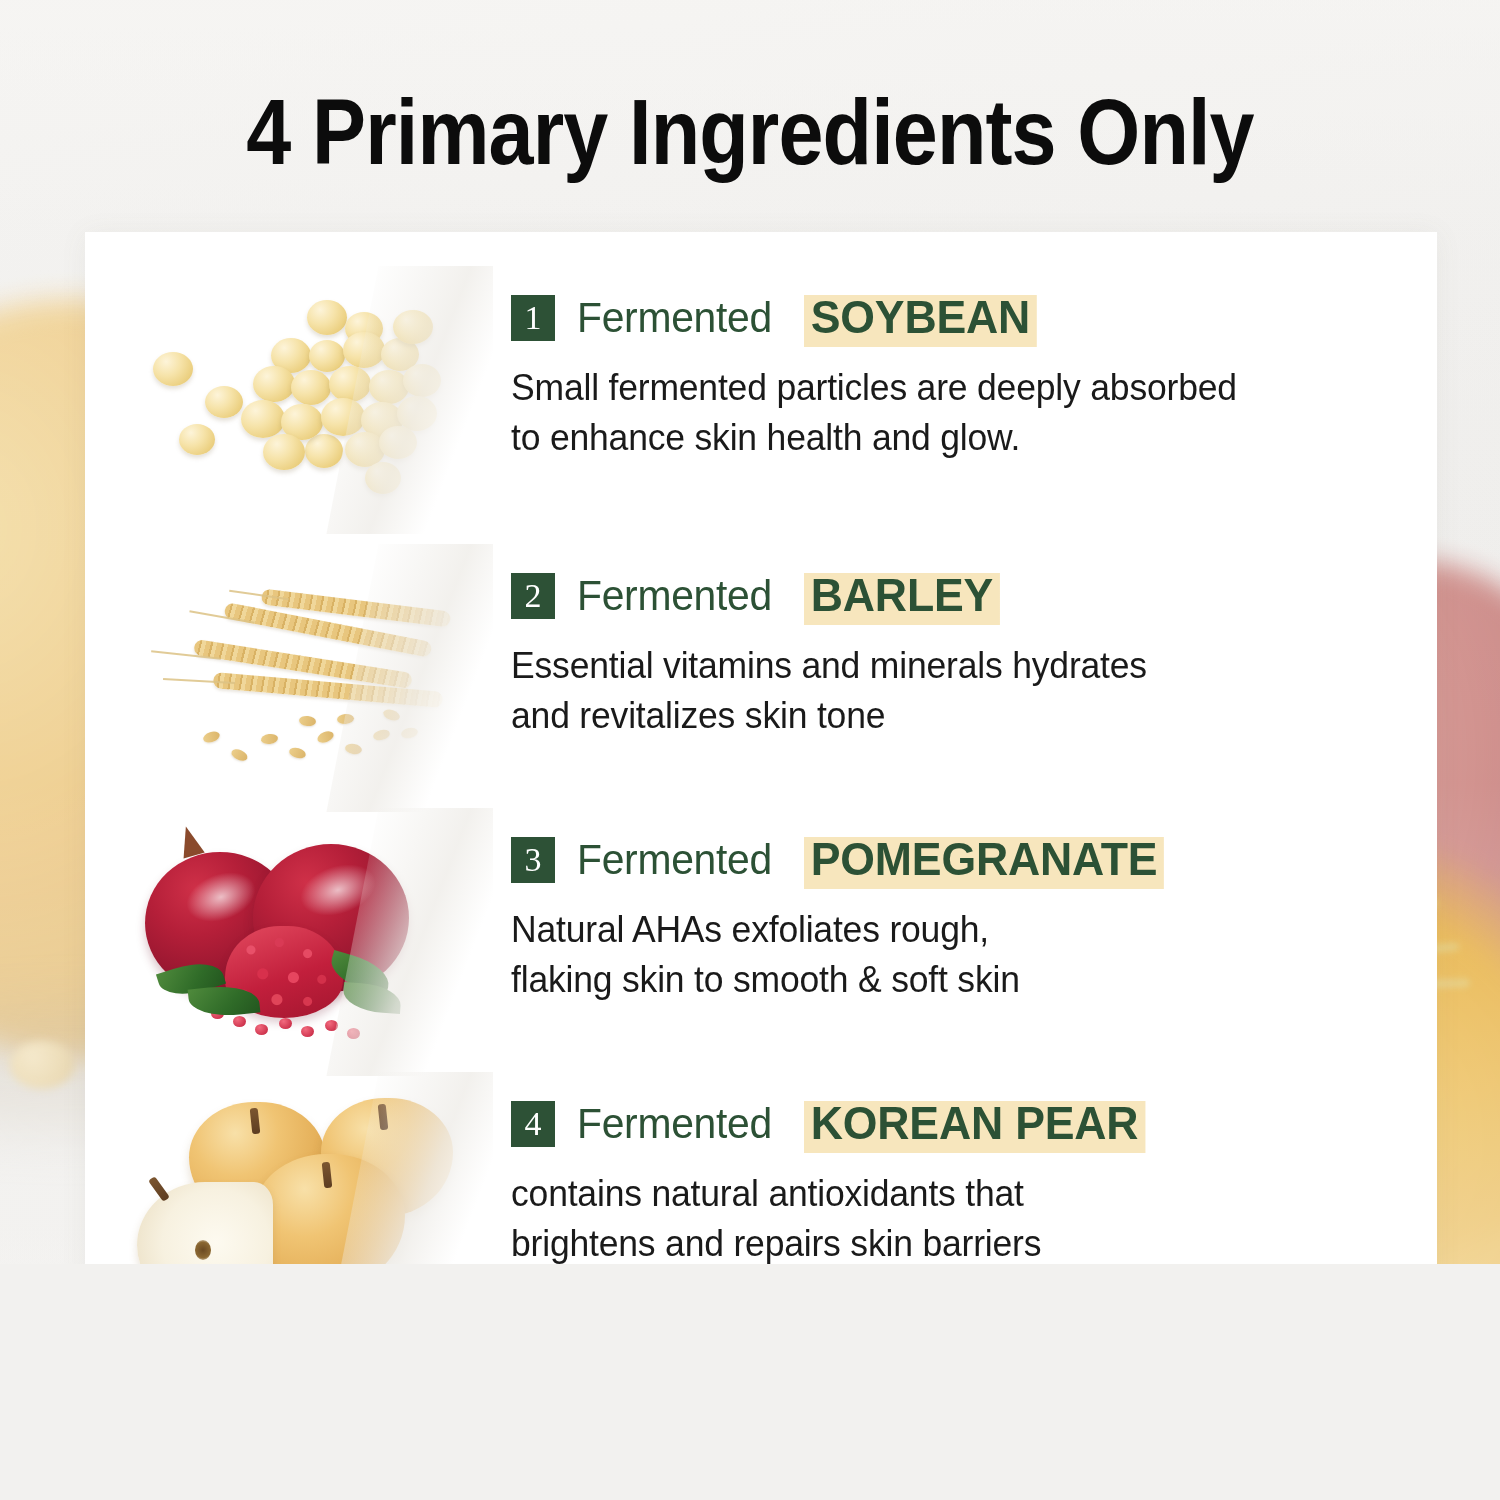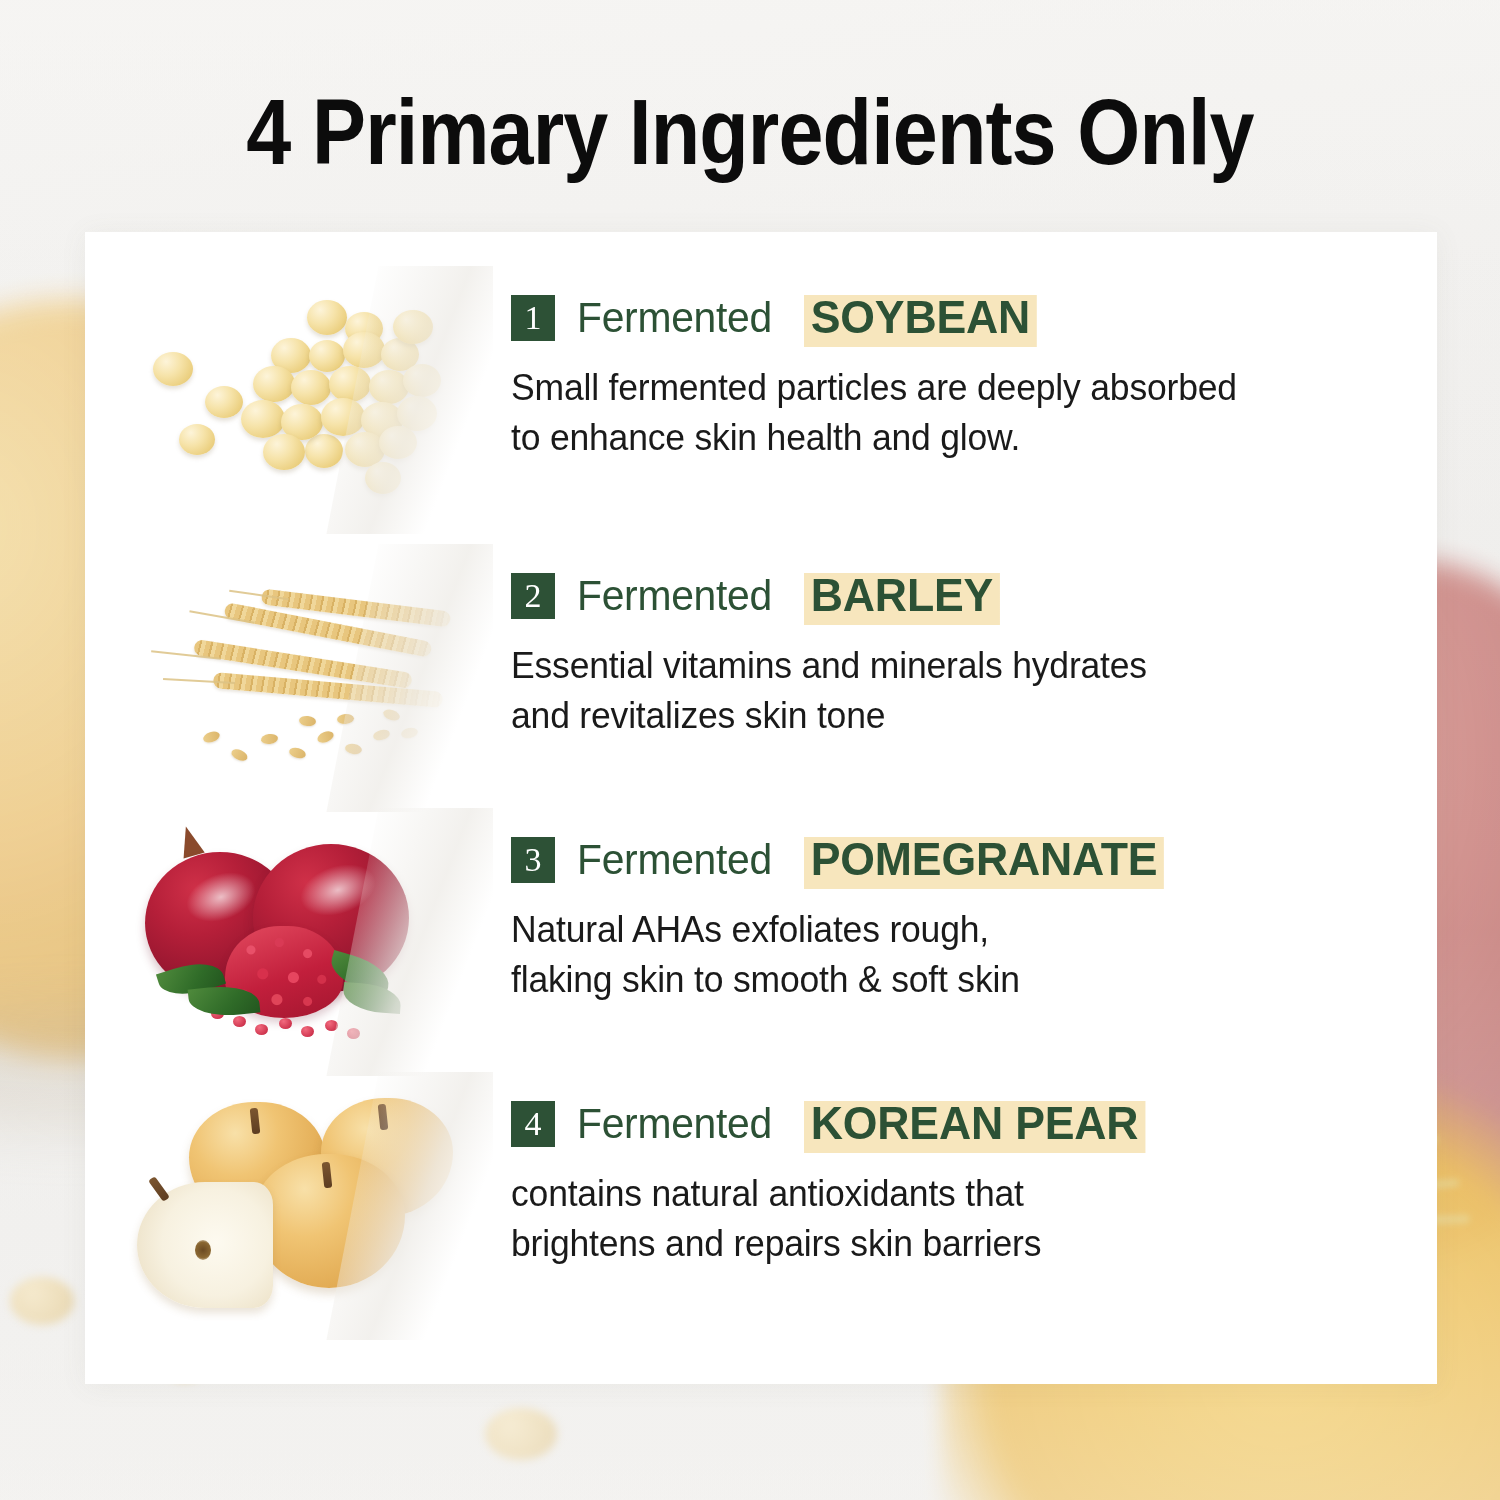--- a/index.html
+++ b/index.html
@@ -11,21 +11,21 @@
     height: 1500px;
     overflow: hidden;
     font-family: "Liberation Sans", sans-serif;
     background: #f2f1ef;
   }
 
   
   .page {
     position: relative;
     width: 1500px;
-    height: 1500px;
+    height: 1264px;
     overflow: hidden;
     background: linear-gradient(170deg, #f4f3f1 0%, #efeeec 45%, #edecea 100%);
   }
 
   
   .bg-layer {
     position: absolute;
     inset: 0;
     overflow: hidden;
   }

